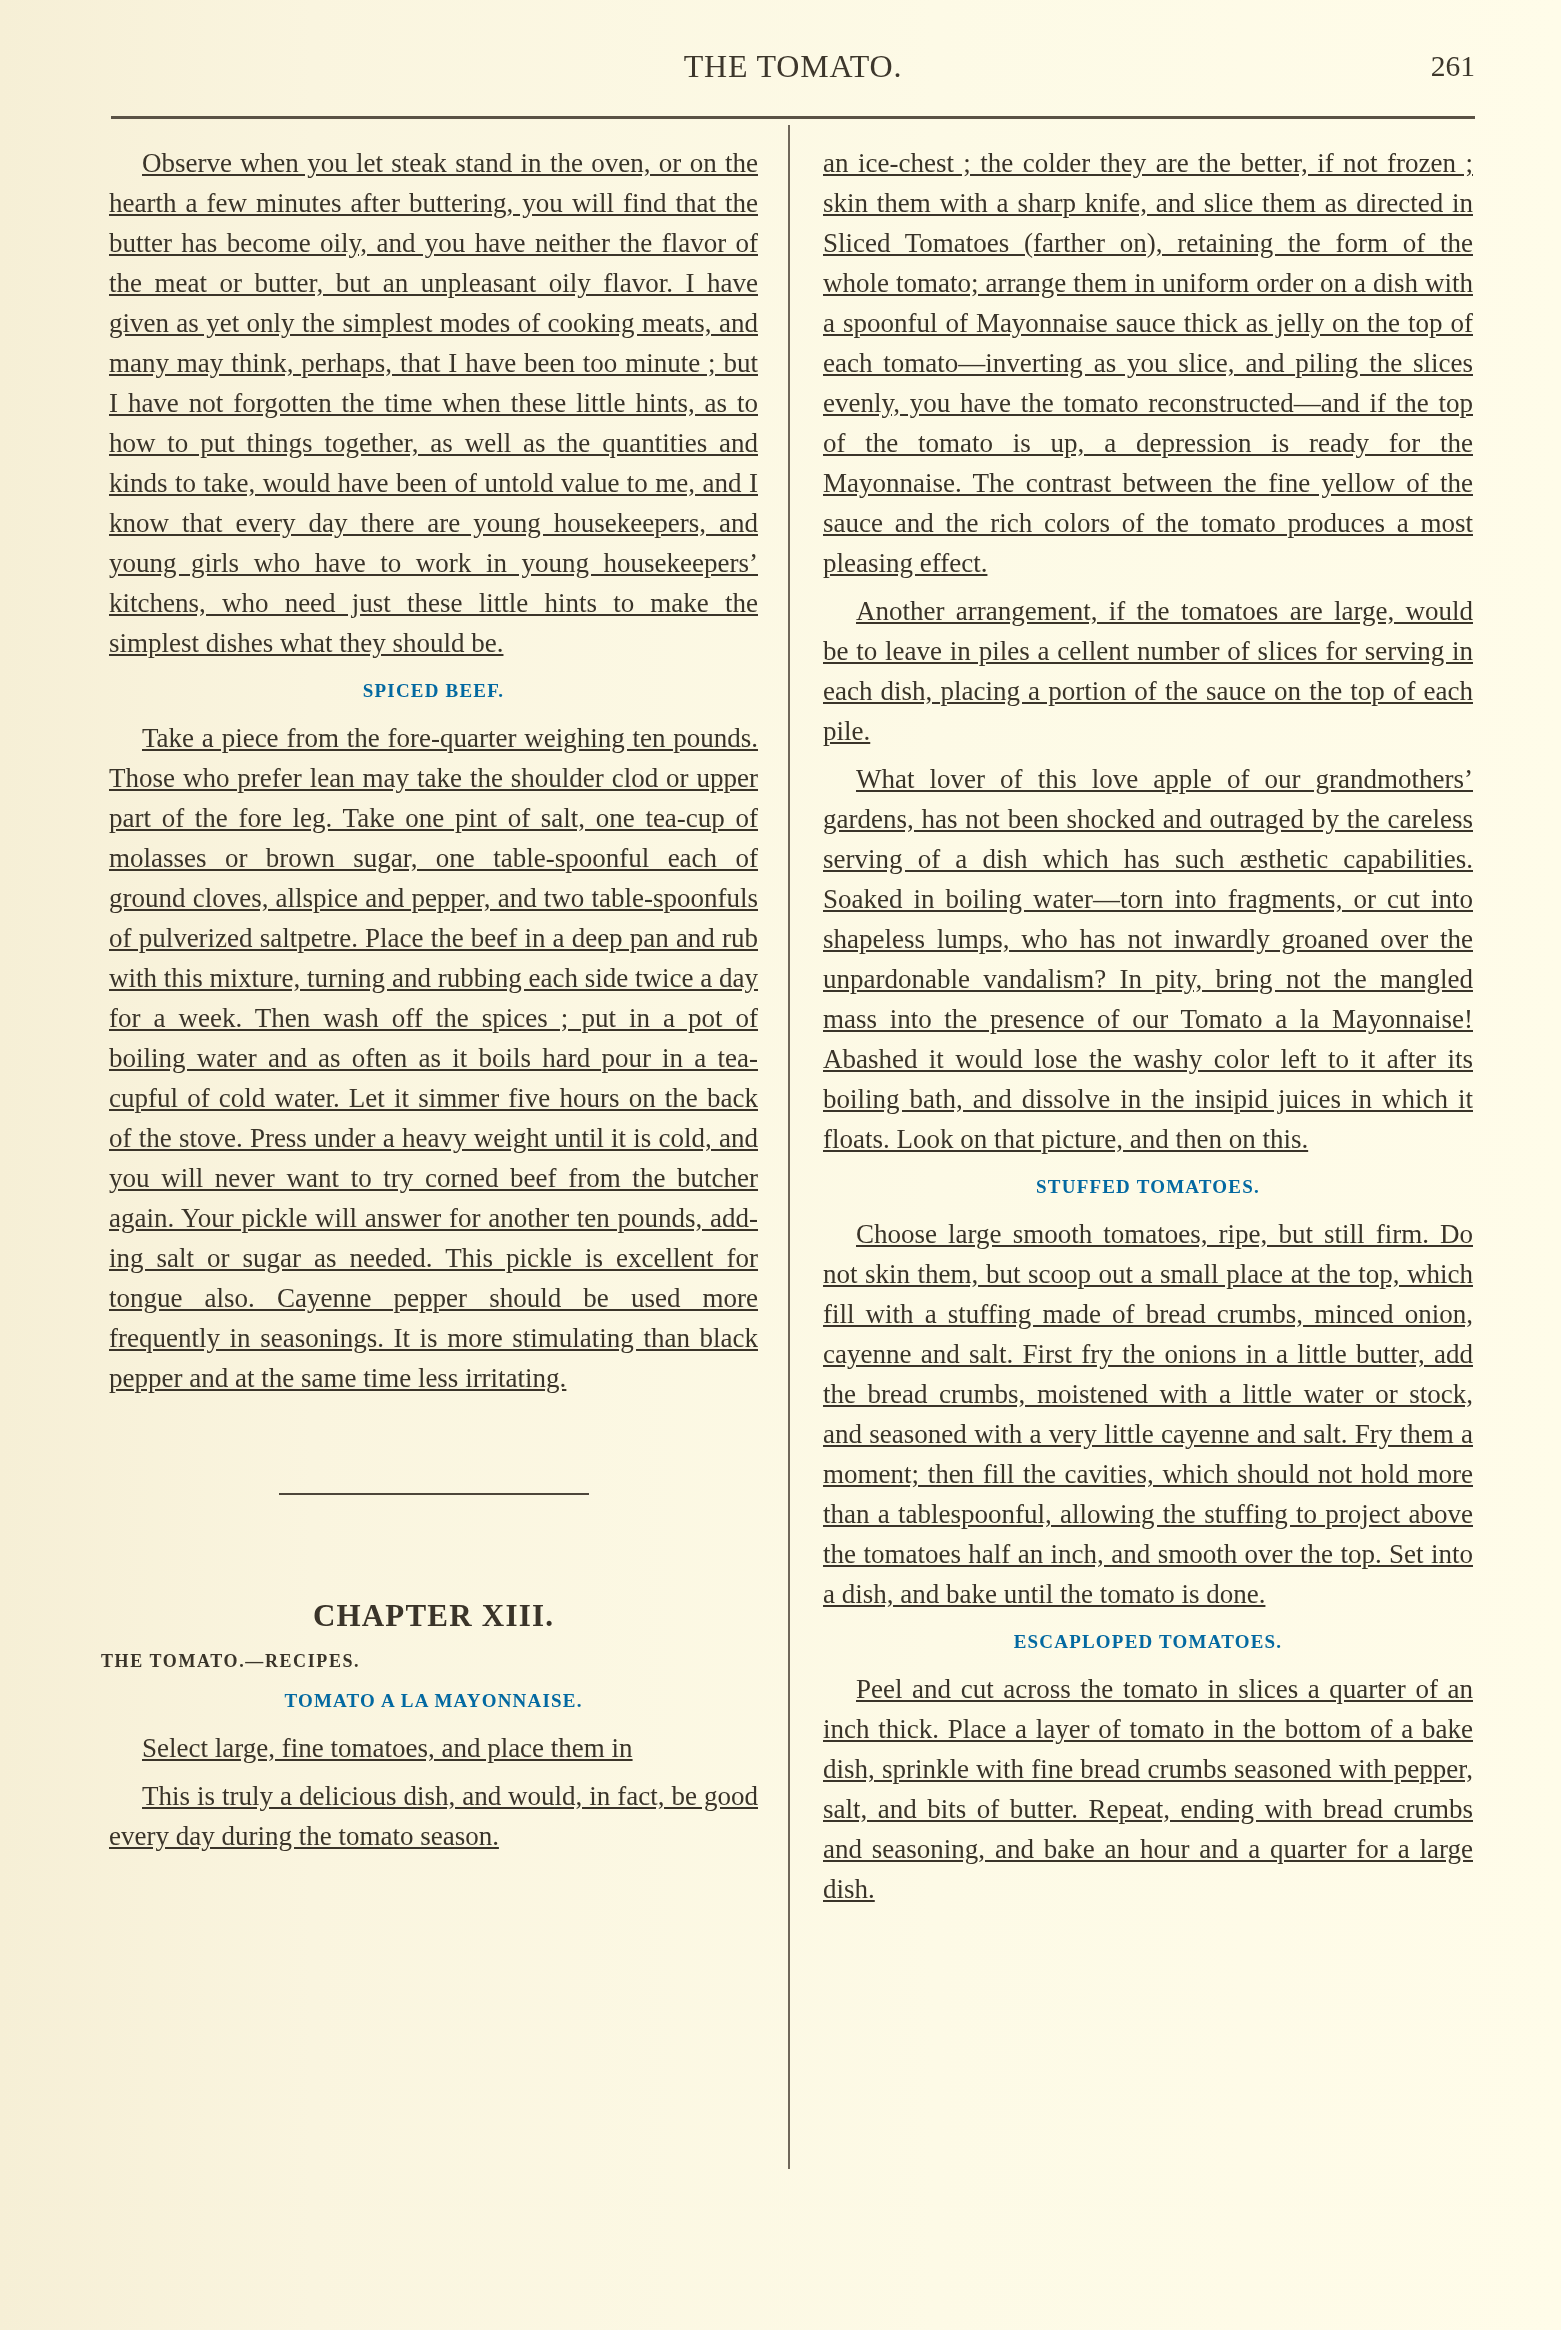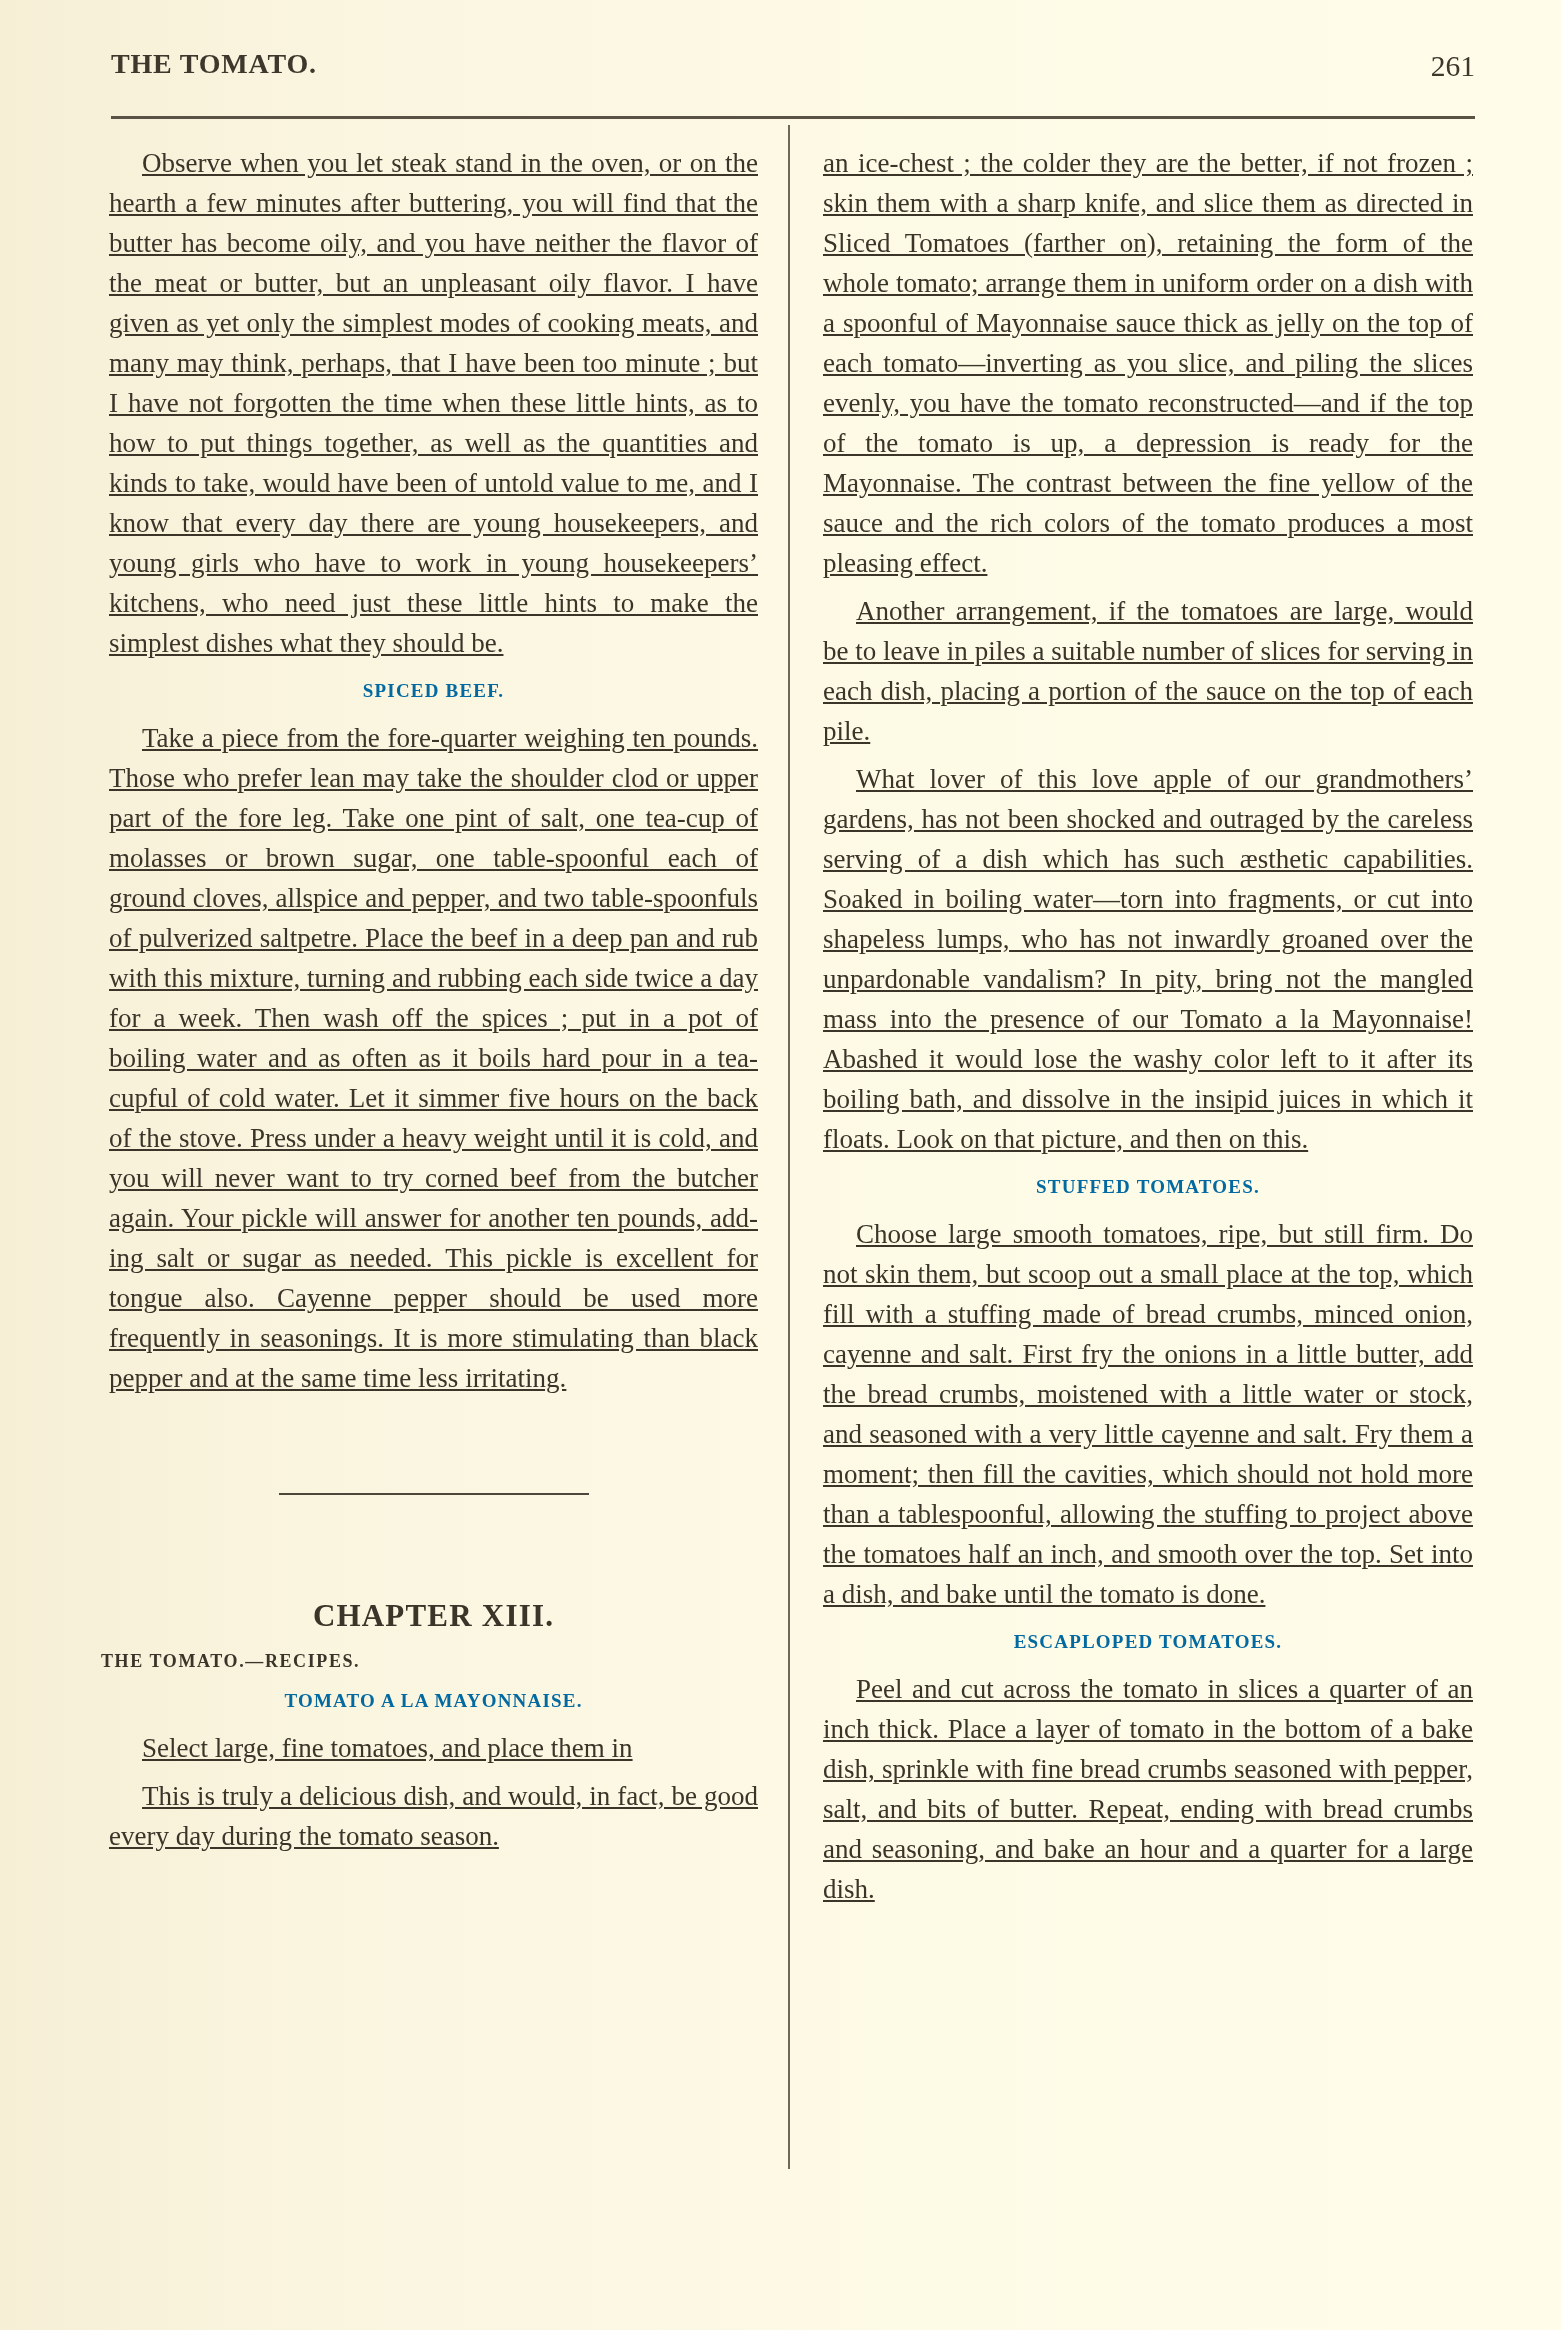--- a/index.html
+++ b/index.html
@@ -7,22 +7,22 @@
     width: 1562px; height: 2330px;
     background: linear-gradient(90deg, #f6efd6 0%, #faf5df 20%, #fdfae6 60%, #fffce9 100%);
     position: relative; overflow: hidden;
     font-family: "Liberation Serif", "DejaVu Serif", serif;
     color: #3a3429;
   }
   .running-head {
     position: absolute; left: 111px; top: 48px; width: 1364px; height: 41px;
   }
   .running-title {
-    position: absolute; left: 0; right: 0; top: 0; 
-    font-size: 28px; letter-spacing: 0.8px; color: #3d372c; font-weight: bold;
+    position: absolute; left: 0; right: 0; top: 0; text-align: center;
+    font-size: 32px; letter-spacing: 0.8px; color: #3d372c;
   }
   .page-number {
     position: absolute; right: 0; top: 1.6px; font-size: 29.5px; color: #3d372c;
   }
   .head-rule {
     position: absolute; left: 111px; top: 116px; width: 1364px; height: 2.5px;
     background: #5a5245;
   }
   .col-divider {
     position: absolute; left: 788px; top: 125px; width: 1.6px; height: 2044px;
@@ -72,20 +72,20 @@
   <div class="sep-rule"></div>
   <h2 class="chapter-title">CHAPTER XIII.</h2>
   <h3 class="chapter-subtitle">THE TOMATO.—RECIPES.</h3>
   <h3 class="recipe-title">TOMATO A LA MAYONNAISE.</h3>
   <p>Select large, fine tomatoes, and place them in</p>
   <p>This is truly a delicious dish, and would, in fact, be good every day during the tomato sea­son.</p>
 </div>
 
 <div class="column col-right">
   <p style="text-indent:0">an ice-chest ; the colder they are the better, if not frozen ; skin them with a sharp knife, and slice them as directed in Sliced Tomatoes (farther on), retaining the form of the whole tomato; arrange them in uniform order on a dish with a spoonful of Mayonnaise sauce thick as jelly on the top of each tomato—inverting as you slice, and piling the slices evenly, you have the tomato reconstructed—and if the top of the tomato is up, a depression is ready for the Mayonnaise. The contrast between the fine yellow of the sauce and the rich colors of the tomato produces a most pleasing effect.</p>
-  <p>Another arrangement, if the tomatoes are large, would be to leave in piles a suitable num­ber of slices for serving in each dish, placing a portion of the sauce on the top of each pile.</p>
+  <p>Another arrangement, if the tomatoes are large, would be to leave in piles a cellent num­ber of slices for serving in each dish, placing a portion of the sauce on the top of each pile.</p>
   <p>What lover of this love apple of our grand­mothers’ gardens, has not been shocked and out­raged by the careless serving of a dish which has such æsthetic capabilities. Soaked in boiling water—torn into fragments, or cut into shapeless lumps, who has not inwardly groaned over the unpardonable vandalism? In pity, bring not the mangled mass into the presence of our Tomato a la Mayonnaise! Abashed it would lose the washy color left to it after its boiling bath, and dissolve in the insipid juices in which it floats. Look on that picture, and then on this.</p>
   <h3 class="recipe-title mt-small">STUFFED TOMATOES.</h3>
   <p>Choose large smooth tomatoes, ripe, but still firm. Do not skin them, but scoop out a small place at the top, which fill with a stuffing made of bread crumbs, minced onion, cayenne and salt. First fry the onions in a little butter, add the bread crumbs, moistened with a little water or stock, and seasoned with a very little cayenne and salt. Fry them a moment; then fill the cavities, which should not hold more than a table­spoonful, allowing the stuffing to project above the tomatoes half an inch, and smooth over the top. Set into a dish, and bake until the tomato is done.</p>
   <h3 class="recipe-title">ESCAPLOPED TOMATOES.</h3>
   <p>Peel and cut across the tomato in slices a quarter of an inch thick. Place a layer of tomato in the bottom of a bake dish, sprinkle with fine bread crumbs seasoned with pepper, salt, and bits of butter. Repeat, ending with bread crumbs and seasoning, and bake an hour and a quarter for a large dish.</p>
 </div>
 
 
 </body></html>

